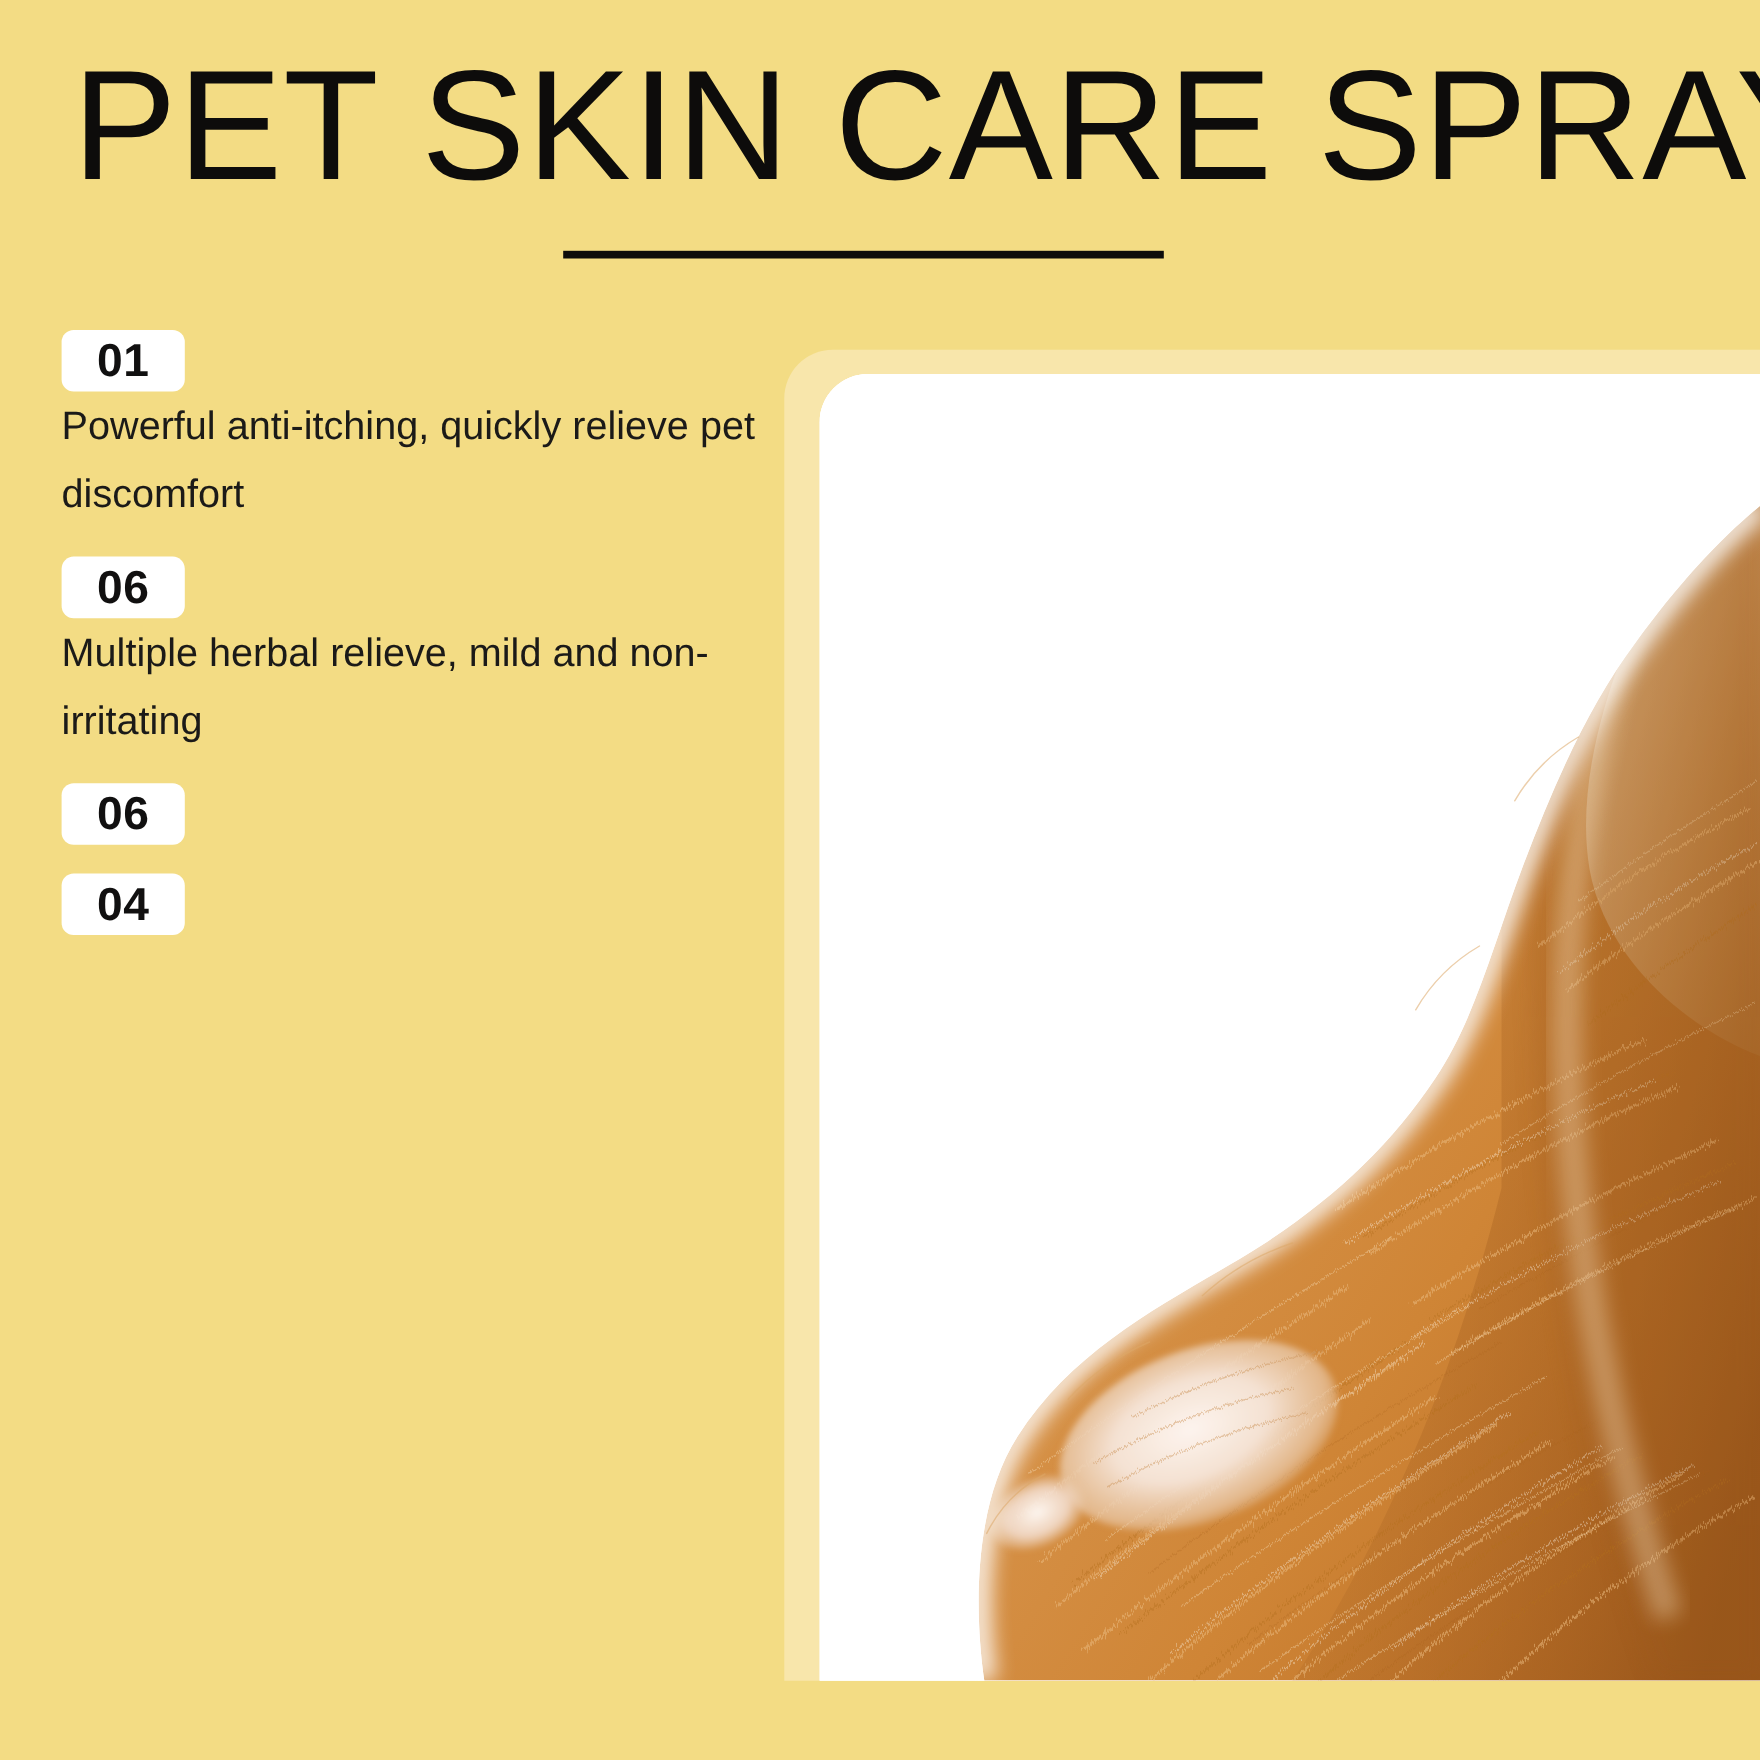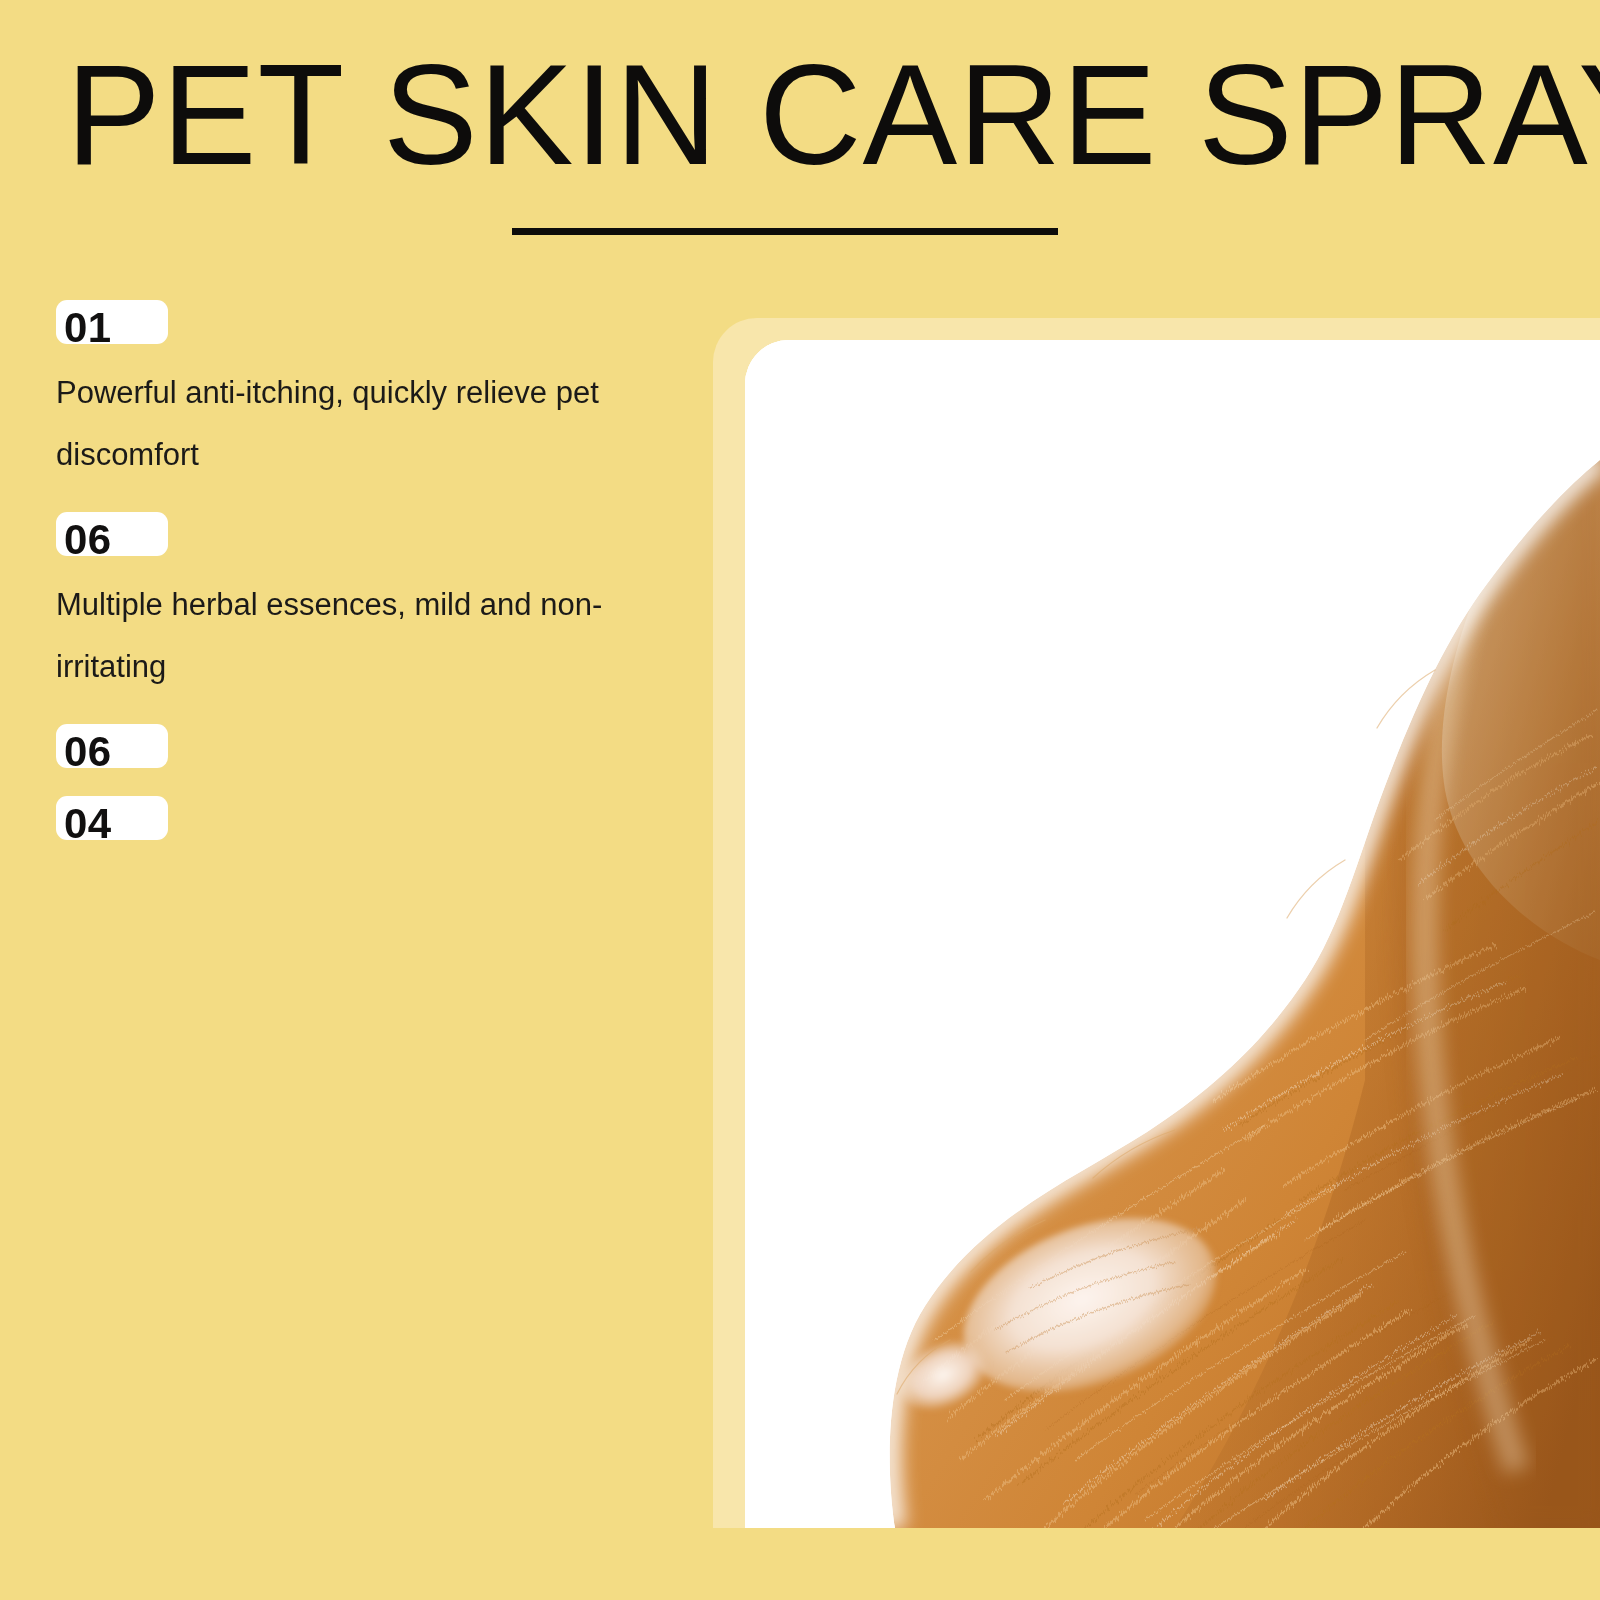--- a/index.html
+++ b/index.html
@@ -56,38 +56,37 @@
   }
 
   .feature {
     position: relative;
     padding-left: 56px;
   }
 
   .badge {
     display: inline-block;
     min-width: 112px;
-    height: 44px;
+    height: 56px;
     line-height: 56px;
-    text-align: left;
+    text-align: center;
     background: #ffffff;
     border-radius: 11px;
     font-family: "Liberation Sans", sans-serif;
     font-size: 42px;
     font-weight: bold;
     color: #111010;
     letter-spacing: 0.5px;
     box-sizing: border-box;
     padding: 0 8px;
   }
 
   .feature-text {
-    margin-top: 16px;
     font-family: "Liberation Sans Narrow", "Liberation Sans", sans-serif;
-    font-size: 31px;
+    font-size: 36px;
     font-weight: 400;
     line-height: 62px;
     color: #1b1a18;
     max-width: 650px;
     white-space: pre-line;
   }
 
   .feature + .feature {
     margin-top: 26px;
   }
@@ -139,21 +138,21 @@
 
   <div class="features">
 
     <div class="feature">
       <div class="badge">01</div>
       <div class="feature-text">Powerful anti-itching, quickly relieve pet discomfort</div>
     </div>
 
     <div class="feature">
       <div class="badge">06</div>
-      <div class="feature-text">Multiple herbal essences, mild and non-irritating</div>
+      <div class="feature-text">Multiple herbal relieve, mild and non-irritating</div>
     </div>
 
     <div class="feature">
       <div class="badge">06</div>
     </div>
 
     <div class="feature">
       <div class="badge">04</div>
     </div>
 

